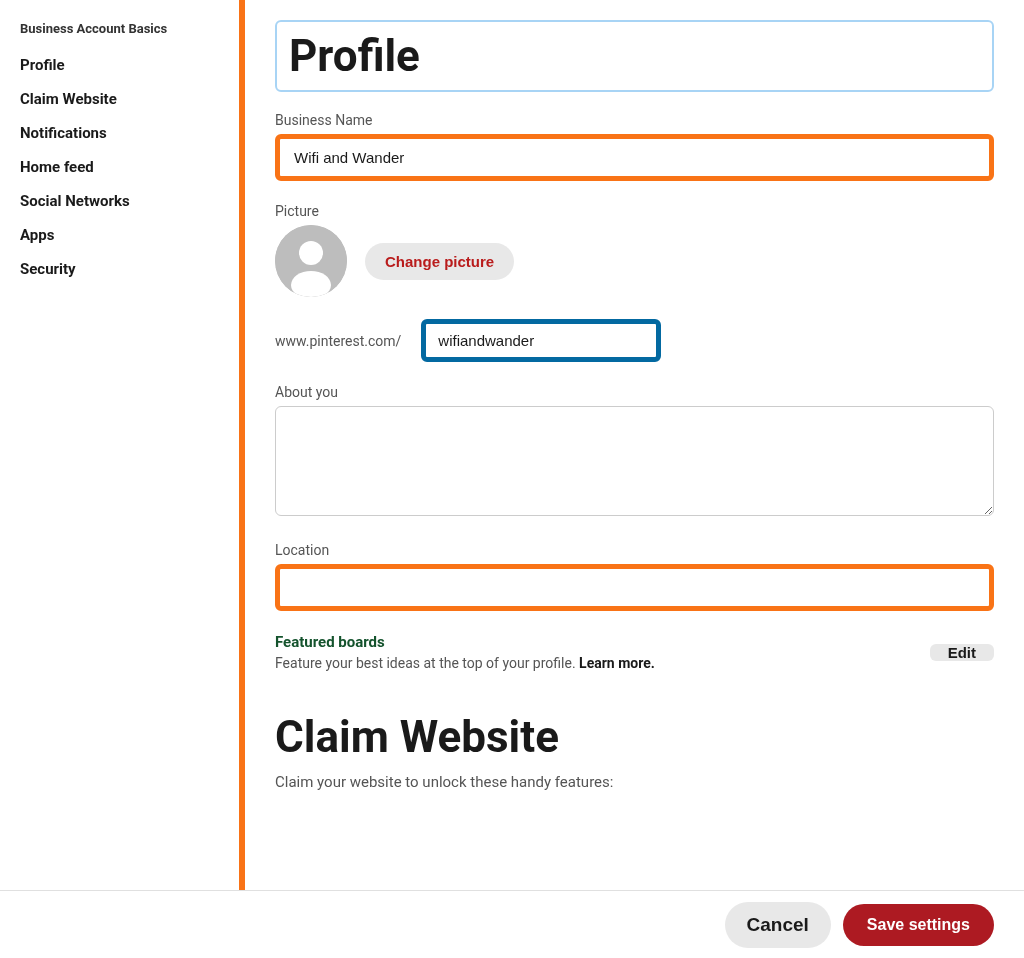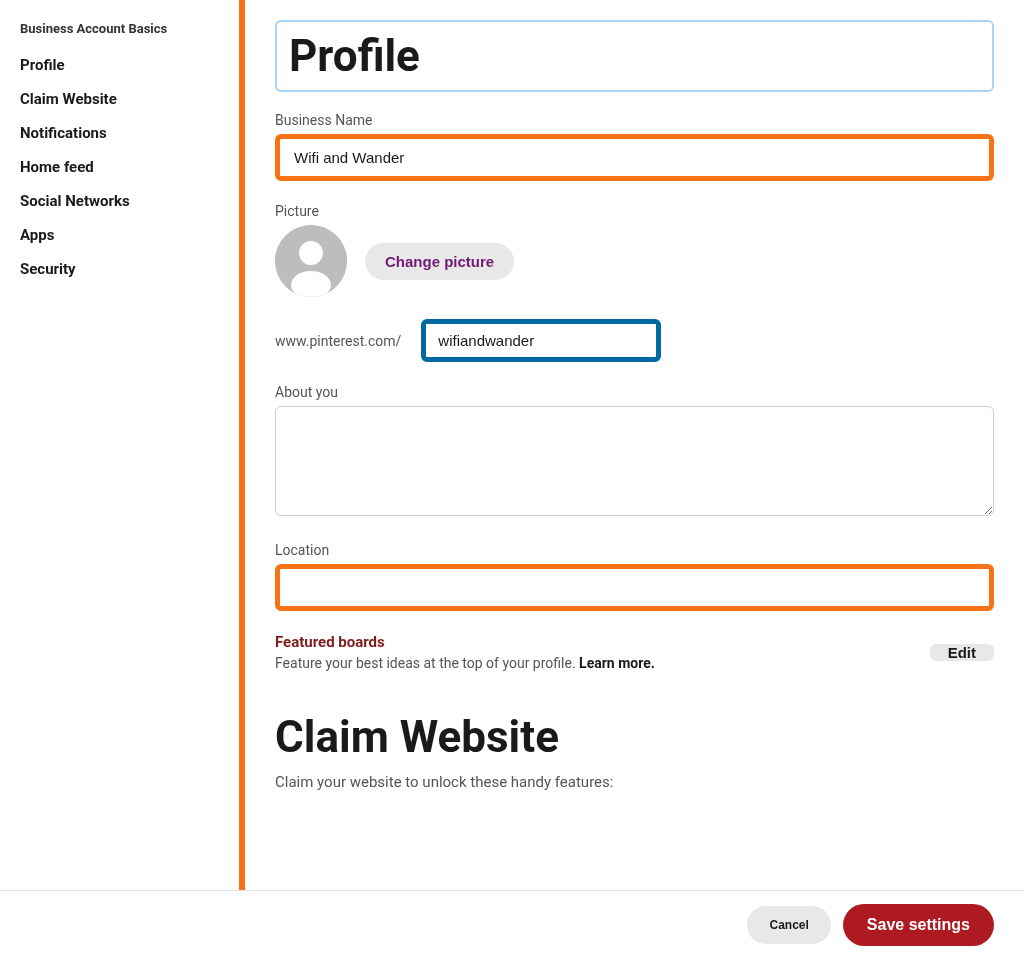--- a/index.html
+++ b/index.html
@@ -102,21 +102,21 @@
       width: 72px;
       height: 72px;
     }
     .change-picture-btn {
       background: #e8e8e8;
       border: none;
       border-radius: 20px;
       padding: 10px 20px;
       font-size: 15px;
       font-weight: 600;
-      color: #701a75;
+      color: #b91c1c;
       cursor: pointer;
     }
     
     .username-row {
       display: flex;
       align-items: center;
       gap: 16px;
     }
     .username-prefix {
       font-size: 14px;
@@ -153,21 +153,21 @@
       justify-content: space-between;
       align-items: center;
       margin-bottom: 40px;
     }
     .featured-boards-text {
       flex: 1;
     }
     .featured-boards-title {
       font-size: 15px;
       font-weight: 700;
-      color: #7f1d1d;
+      color: #14532d;
       margin-bottom: 4px;
     }
     .featured-boards-desc {
       font-size: 14px;
       color: #555;
     }
     .featured-boards-desc strong {
       font-weight: 700;
       color: #1a1a1a;
     }
@@ -207,21 +207,21 @@
       justify-content: flex-end;
       padding: 0 30px;
       gap: 12px;
       z-index: 100;
     }
     .cancel-btn {
       background: #e8e8e8;
       border: none;
       border-radius: 24px;
       padding: 12px 22px;
-      font-size: 12px;
+      font-size: 19px;
       font-weight: 600;
       color: #1a1a1a;
       cursor: pointer;
       text-align: right;
     }
     .save-btn {
       background: #ad1a22;
       border: none;
       border-radius: 24px;
       padding: 12px 24px;

